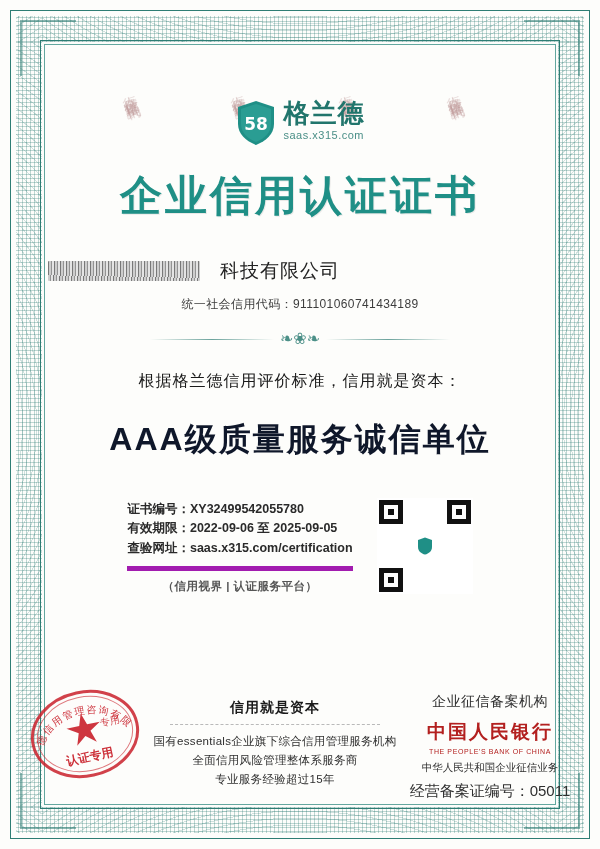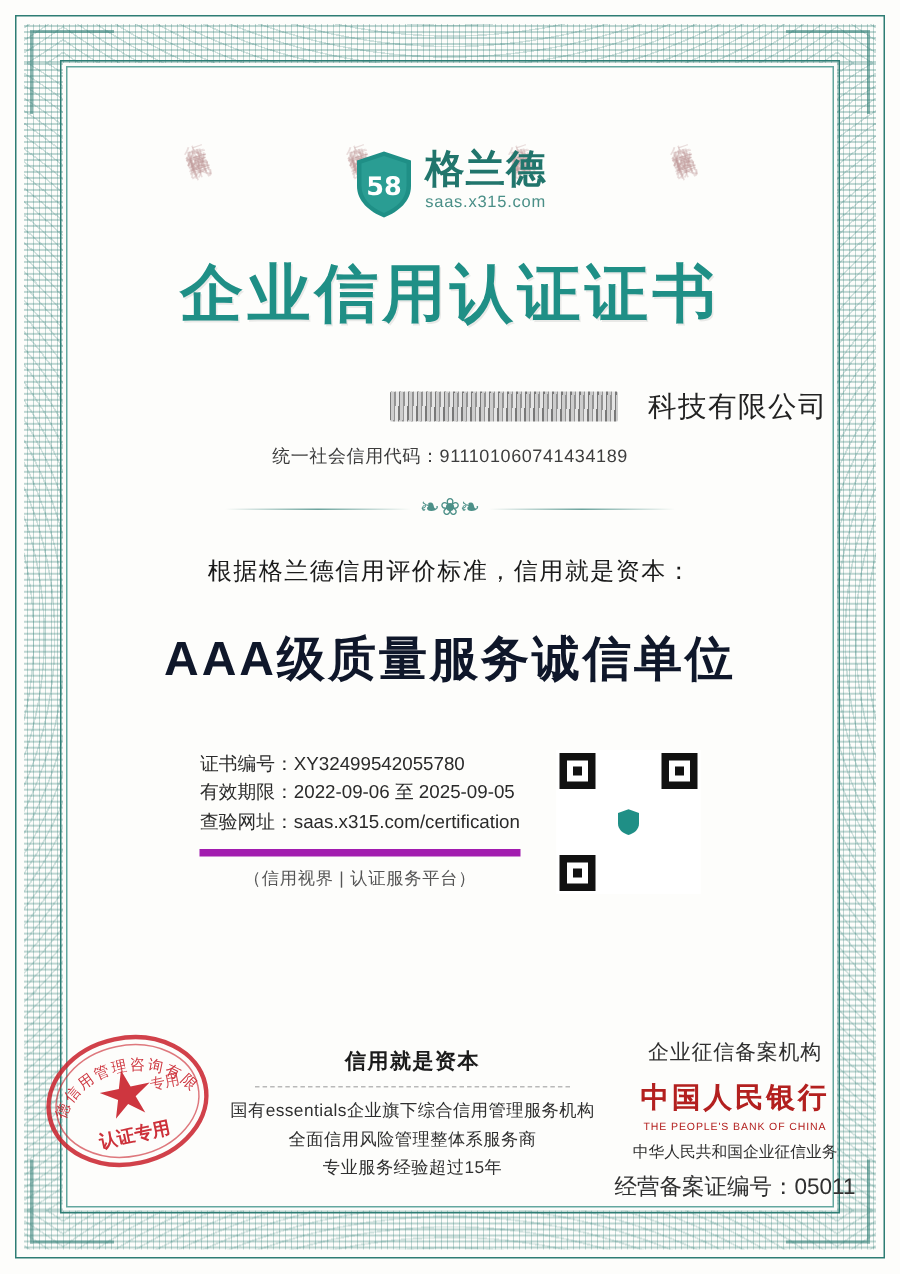--- a/index.html
+++ b/index.html
@@ -130,21 +130,21 @@
     color: #1f8f86;
     letter-spacing: 3px;
     font-family: "DejaVu Sans", sans-serif;
     text-shadow: 1px 1px 0 rgba(0,0,0,0.08);
   }
 
   .company-row {
     margin-top: 34px;
     display: flex;
     align-items: center;
-    justify-content: flex-end;
+    justify-content: flex-start;
     gap: 20px;
   }
   .company-redacted {
     width: 152px;
     height: 20px;
     background:
       repeating-linear-gradient(92deg, #6d6d6d 0 1px, #c9c9c9 1px 3px, #8a8a8a 3px 4px, #e2e2e2 4px 6px);
     border-radius: 1px;
     opacity: 0.92;
   }
@@ -196,22 +196,23 @@
     color: #0f172a;
     letter-spacing: 2px;
     font-family: Liberation Sans, sans-serif;
   }
 
   
   .details-row {
     margin-top: 34px;
     display: flex;
     justify-content: center;
-    align-items: flex-end;
+    align-items: center;
     gap: 24px;
+    font-weight: bold;
   }
   .details {
     text-align: left;
     font-size: 12.5px;
     color: #2a2a2a;
     line-height: 1.55;
     padding-top: 4px;
   }
   .details .row { white-space: nowrap; }
   .details .label { color: #2a2a2a; }

